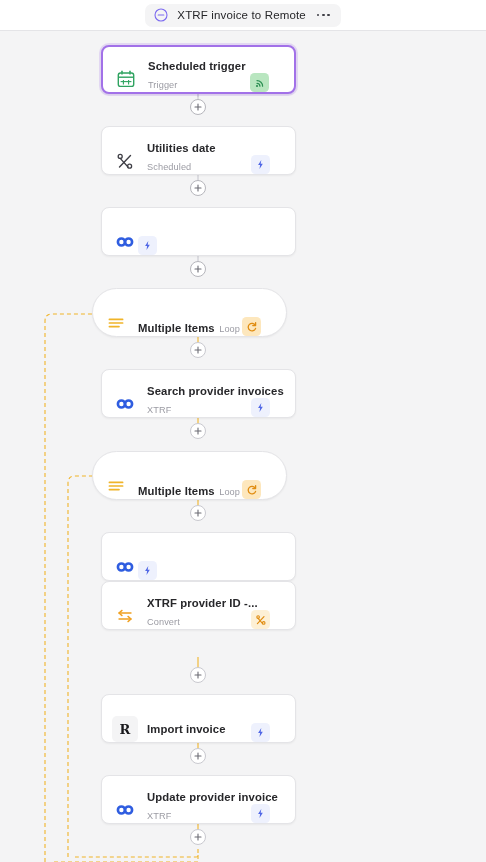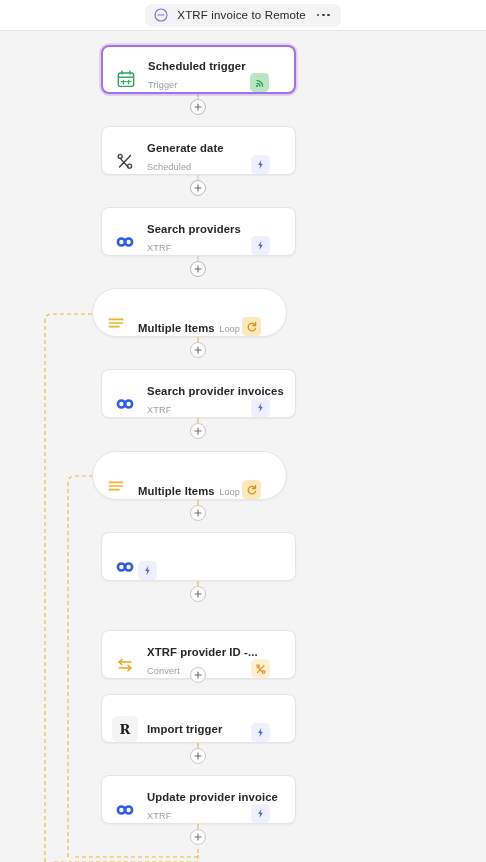--- a/index.html
+++ b/index.html
@@ -174,21 +174,21 @@
     <div class="node" style="top:95px">
       <span class="n-icon">
         <svg width="20" height="20" viewBox="0 0 20 20">
           <line x1="4.5" y1="16" x2="15.5" y2="4.6" stroke="#3f3f46" stroke-width="1.4" stroke-linecap="round"></line>
           <circle cx="5.2" cy="5.4" r="2" fill="none" stroke="#3f3f46" stroke-width="1.3"></circle>
           <circle cx="14.6" cy="15.2" r="2" fill="none" stroke="#3f3f46" stroke-width="1.3"></circle>
           <line x1="5.2" y1="7.4" x2="13" y2="16" stroke="#3f3f46" stroke-width="1.3" stroke-linecap="round"></line>
         </svg>
       </span>
       <span class="n-text">
-        <span class="n-title">Generate date</span>
+        <span class="n-title">Utilities date</span>
         <span class="n-sub">Scheduled</span>
       </span>
       <span class="n-badge badge-bolt">
         <svg width="11" height="11" viewBox="0 0 11 11">
             <path d="M6.3,0.9 L3.1,6.1 L5.1,6.1 L4.5,10.1 L7.8,4.8 L5.7,4.8 Z" fill="#4f66e6"></path>
           </svg>
       </span>
     </div>
 
     <div class="plus" style="top:149px">
@@ -197,24 +197,20 @@
           <line x1="1" y1="4" x2="7" y2="4" stroke="#6b6b73" stroke-width="1.1" stroke-linecap="round"></line>
         </svg>
     </div>
 
     <div class="node" style="top:176px">
       <span class="n-icon">
         <svg width="22" height="22" viewBox="0 0 22 22">
           <circle cx="7.4" cy="11" r="3.5" fill="none" stroke="#2f5de0" stroke-width="2.6"></circle>
           <circle cx="14.6" cy="11" r="3.5" fill="none" stroke="#2f5de0" stroke-width="2.6"></circle>
         </svg>
-      </span>
-      <span class="n-text">
-        <span class="n-title">Search providers</span>
-        <span class="n-sub">XTRF</span>
       </span>
       <span class="n-badge badge-bolt">
         <svg width="11" height="11" viewBox="0 0 11 11">
             <path d="M6.3,0.9 L3.1,6.1 L5.1,6.1 L4.5,10.1 L7.8,4.8 L5.7,4.8 Z" fill="#4f66e6"></path>
           </svg>
       </span>
     </div>
 
     <div class="plus" style="top:230px">
       <svg width="8" height="8" viewBox="0 0 8 8">
@@ -316,21 +312,21 @@
       </span>
     </div>
 
     <div class="plus amber" style="top:555px">
       <svg width="8" height="8" viewBox="0 0 8 8">
           <line x1="4" y1="1" x2="4" y2="7" stroke="#6b6b73" stroke-width="1.1" stroke-linecap="round"></line>
           <line x1="1" y1="4" x2="7" y2="4" stroke="#6b6b73" stroke-width="1.1" stroke-linecap="round"></line>
         </svg>
     </div>
 
-    <div class="node" style="top:599px">
+    <div class="node" style="top:550px">
       <span class="n-icon">
         <svg width="22" height="22" viewBox="0 0 22 22">
           <line x1="5" y1="8" x2="17" y2="8" stroke="#f0a020" stroke-width="1.4" stroke-linecap="round"></line>
           <path d="M8,5.4 L5,8 L8,10.6" fill="none" stroke="#f0a020" stroke-width="1.4" stroke-linecap="round" stroke-linejoin="round"></path>
           <line x1="5" y1="14" x2="17" y2="14" stroke="#f0a020" stroke-width="1.4" stroke-linecap="round"></line>
           <path d="M14,11.4 L17,14 L14,16.6" fill="none" stroke="#f0a020" stroke-width="1.4" stroke-linecap="round" stroke-linejoin="round"></path>
         </svg>
       </span>
       <span class="n-text">
         <span class="n-title">XTRF provider ID -...</span>
@@ -353,21 +349,21 @@
         </svg>
     </div>
 
     <div class="node" style="top:663px">
       <span class="n-icon boxed">
         <svg width="18" height="18" viewBox="0 0 18 18">
           <text x="9" y="13.6" text-anchor="middle" font-family="&quot;DejaVu Serif&quot;, serif" font-size="13" font-weight="bold" fill="#18181b">R</text>
         </svg>
       </span>
       <span class="n-text">
-        <span class="n-title solo">Import trigger</span>
+        <span class="n-title solo">Import invoice</span>
       </span>
       <span class="n-badge badge-bolt">
         <svg width="11" height="11" viewBox="0 0 11 11">
             <path d="M6.3,0.9 L3.1,6.1 L5.1,6.1 L4.5,10.1 L7.8,4.8 L5.7,4.8 Z" fill="#4f66e6"></path>
           </svg>
       </span>
     </div>
 
     <div class="plus amber" style="top:717px">
       <svg width="8" height="8" viewBox="0 0 8 8">

